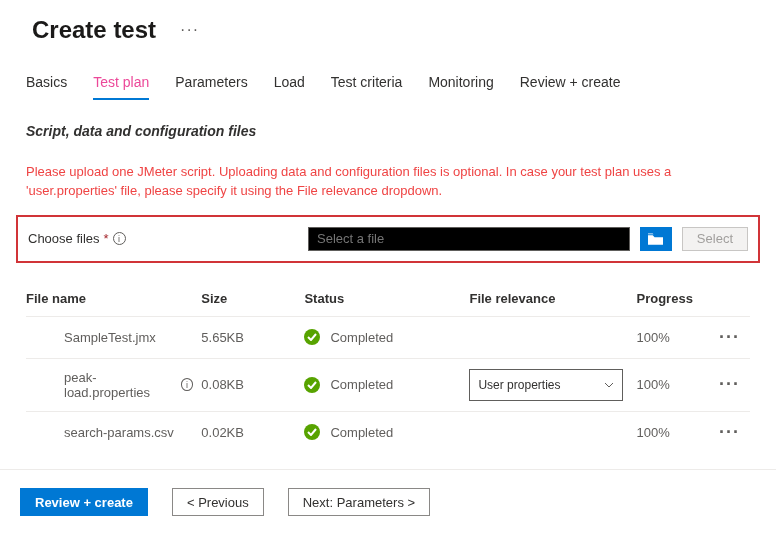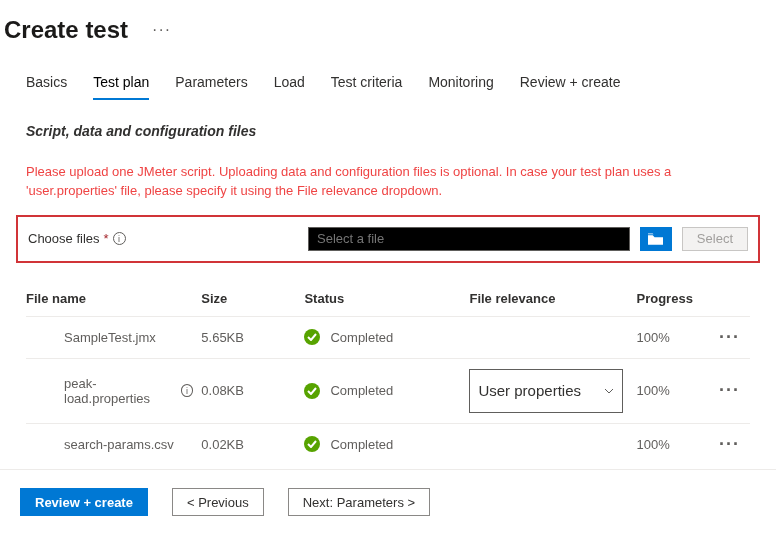--- a/index.html
+++ b/index.html
@@ -7,28 +7,28 @@
     font-family: "Segoe UI", -apple-system, BlinkMacSystemFont, sans-serif;
     font-size: 13px;
     color: #323130;
     background: #fff;
     width: 776px;
     height: 534px;
     overflow: hidden;
   }
 
   
-  .header { display: flex; align-items: center; padding: 16px 20px 4px 4px; gap: 24px; }
+  .header { display: flex; align-items: center; padding: 16px 20px 4px 32px; gap: 24px; }
   .page-title { font-size: 24px; font-weight: 600; color: #1b1a19; }
   .more-dots { font-size: 16px; color: #605e5c; letter-spacing: 1px; cursor: pointer; }
 
   
   .tabs { display: flex; gap: 26px; padding: 26px 26px 0 26px; border-bottom: 1px solid transparent; }
   .tab { font-size: 14px; color: #323130; padding-bottom: 8px; cursor: pointer; border-bottom: 2px solid transparent; }
-  .tab.active { border-bottom-color: #0078d4; color: #000000; }
+  .tab.active { border-bottom-color: #0078d4; color: #ec4899; }
 
   
   .section { padding: 22px 26px 8px 26px; }
   .section-title { font-size: 14px; font-weight: 600; margin-bottom: 24px; font-style: italic; }
   .section-desc { font-size: 13px; color: #ef4444; line-height: 1.45; }
 
   
   .choose-row-wrap { margin: 6px 16px 0 16px; border: 2px solid #d13438; padding: 10px 10px; }
   .choose-row { display: flex; align-items: center; gap: 10px; }
   .choose-label { flex: 0 0 270px; display: flex; align-items: center; gap: 4px; font-size: 13px; }
@@ -45,21 +45,21 @@
   .table td { font-size: 13px; padding: 10px 8px 10px 0; border-top: 1px solid #edebe9; color: #605e5c; }
   .col-name { width: 170px; }
   .col-size { width: 100px; }
   .col-status { width: 160px; }
   .col-rel { width: 160px; }
   .col-prog { width: 80px; }
   .col-act { width: 30px; }
   .status-cell { display: flex; align-items: center; gap: 10px; }
   .check-icon { width: 16px; height: 16px; background: #57a300; border-radius: 50%; display: inline-flex; align-items: center; justify-content: center; }
   .check-icon svg { width: 10px; height: 8px; stroke: #fff; stroke-width: 2; fill: none; }
-  .drop { display: flex; align-items: center; justify-content: space-between; height: 44px; border: 1px solid #605e5c; padding: 0 8px; width: 154px; cursor: pointer; font-size: 15px; color: #323130; }
+  .drop { display: flex; align-items: center; justify-content: space-between; height: 32px; border: 1px solid #605e5c; padding: 0 8px; width: 154px; cursor: pointer; font-size: 12px; color: #323130; }
   .drop svg { width: 10px; height: 6px; stroke: #605e5c; stroke-width: 1; fill: none; }
   .row-more { font-size: 18px; font-weight: 700; color: #605e5c; letter-spacing: 1px; cursor: pointer; }
   .fn-cell { display: flex; align-items: center; gap: 4px; margin-left: 38px; }
 
   
   .footer { position: absolute; bottom: 18px; left: 0; right: 0; border-top: 1px solid #edebe9; padding: 18px 20px 0 20px; display: flex; gap: 12px; }
   .btn { height: 28px; padding: 0 14px; font-size: 13px; cursor: pointer; }
   .btn-primary { background: #0078d4; border: 1px solid #0078d4; color: #fff; font-weight: 600; }
   .btn-secondary { background: #fff; border: 1px solid #8a8886; color: #323130; margin-left: 12px; }
 </style>

